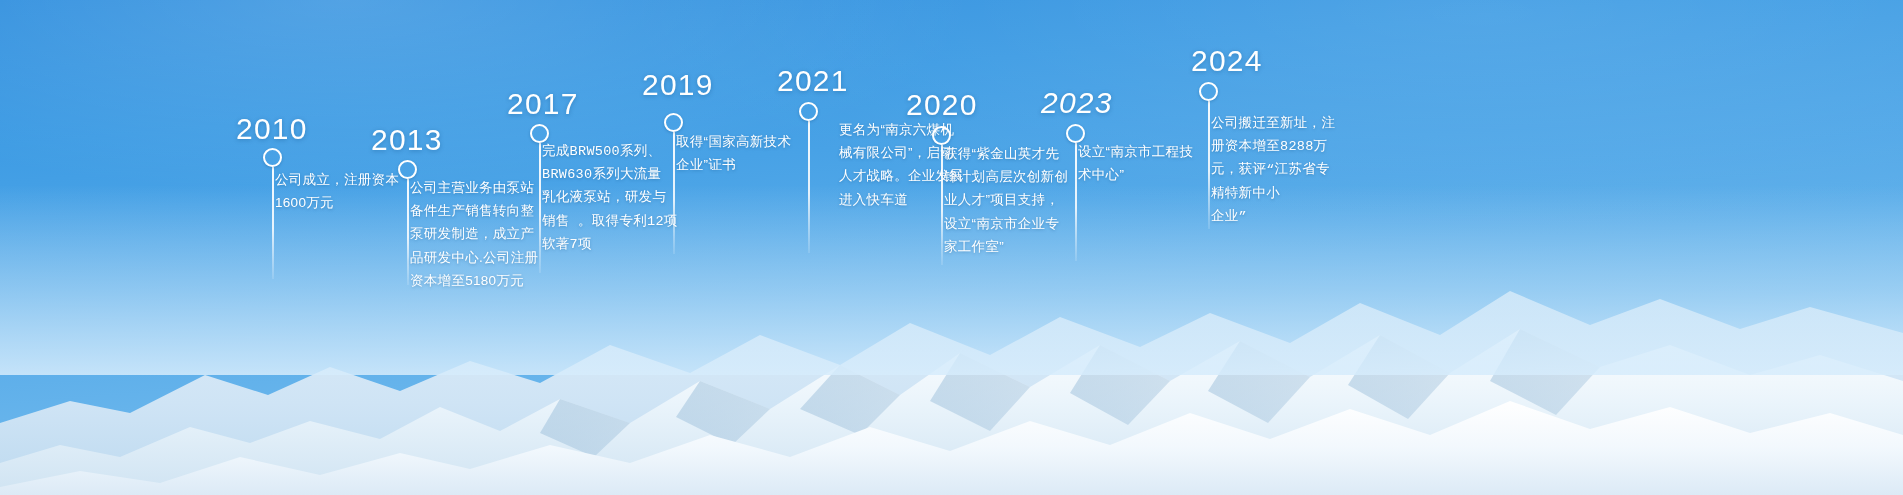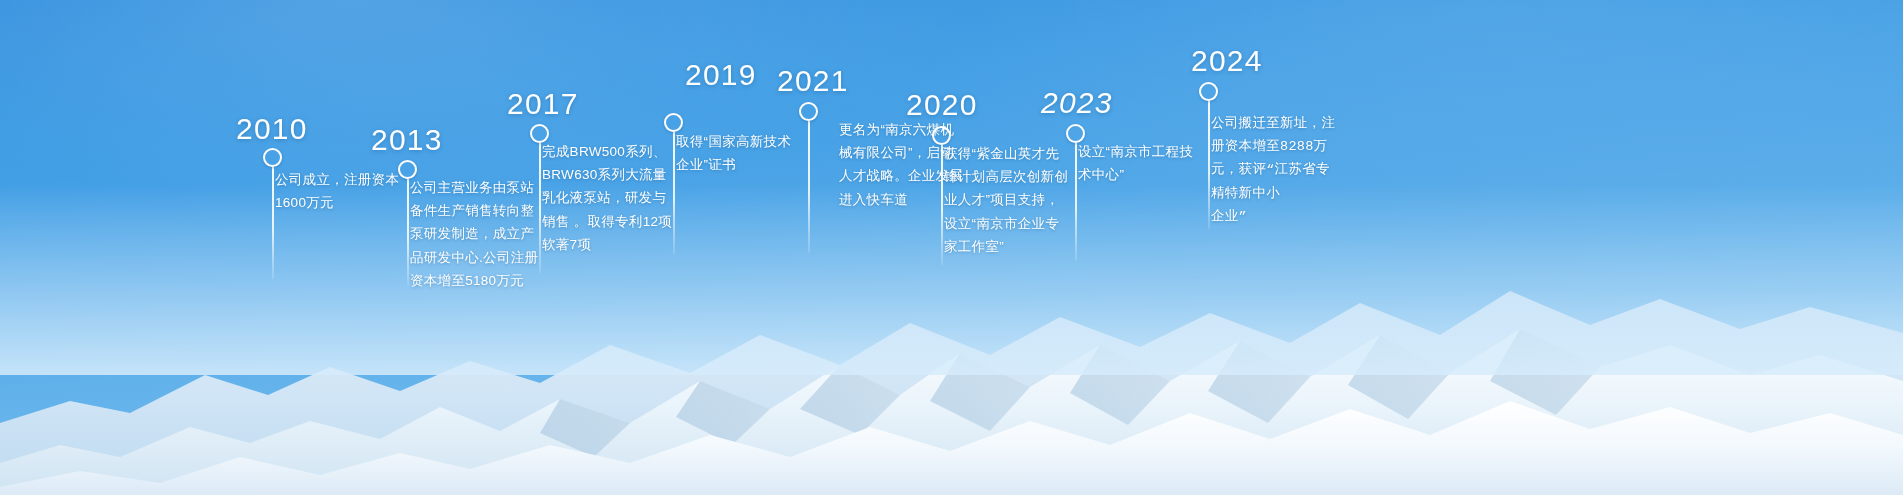--- a/index.html
+++ b/index.html
@@ -154,28 +154,28 @@
         <div class="desc" style="left: 410px; top: 176px; width: 132px;">公司主营业务由泵站
 备件生产销售转向整
 泵研发制造，成立产
 品研发中心.公司注册
 资本增至5180万元</div>
       </div>
       <div class="node">
         <div class="year" style="left: 507px; top: 89px;">2017</div>
         <div class="stem" style="left: 539px; top: 143px; height: 130px;"></div>
         <div class="dot" style="left: 530px; top: 124px;"></div>
-        <div class="desc" style="left: 542px; top: 140px; width: 140px;">完成BRW500系列、
+        <div class="desc" style="left: 542px; top: 140px; width: 140px; font-family: Liberation Mono, monospace;">完成BRW500系列、
 BRW630系列大流量
 乳化液泵站，研发与
 销售 。取得专利12项
 软著7项</div>
       </div>
       <div class="node">
-        <div class="year" style="left: 642px; top: 60px; margin-left: 43px;">2019</div>
+        <div class="year" style="left: 642px; top: 70px;">2019</div>
         <div class="stem" style="left: 673px; top: 132px; height: 122px;"></div>
         <div class="dot" style="left: 664px; top: 113px;"></div>
         <div class="desc" style="left: 676px; top: 130px; width: 128px;">取得“国家高新技术
 企业”证书</div>
       </div>
       <div class="node">
         <div class="year" style="left: 777px; top: 66px;">2021</div>
         <div class="stem" style="left: 808px; top: 121px; height: 132px;"></div>
         <div class="dot" style="left: 799px; top: 102px;"></div>
         <div class="desc" style="left: 811px; top: 118px; width: 134px; margin-left: 28px;">更名为“南京六煤机

